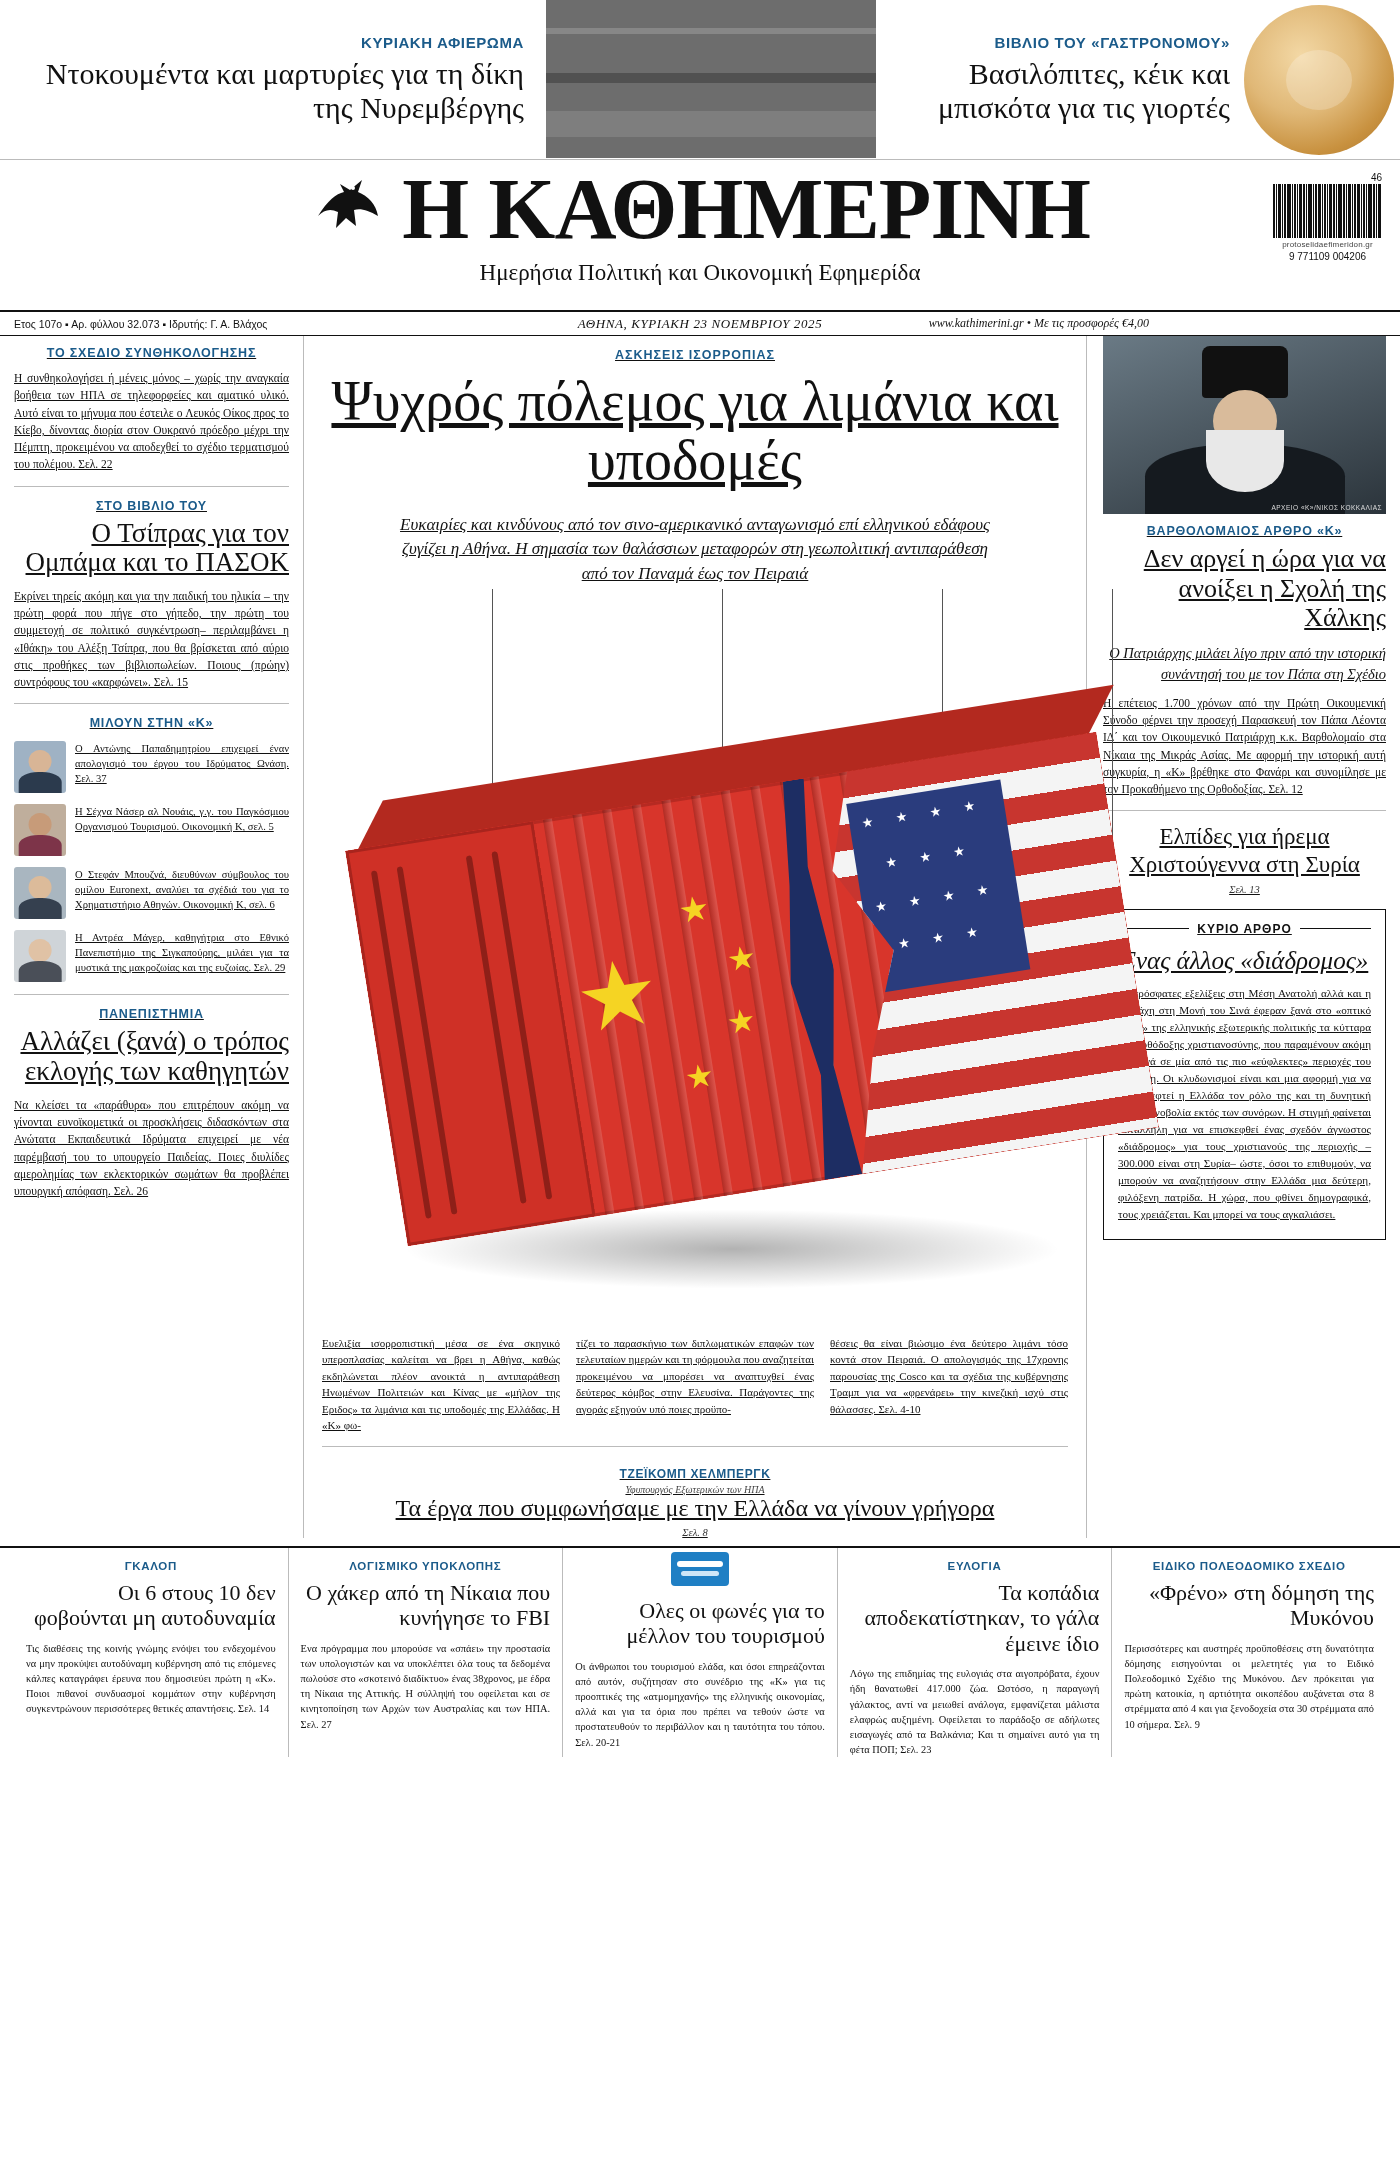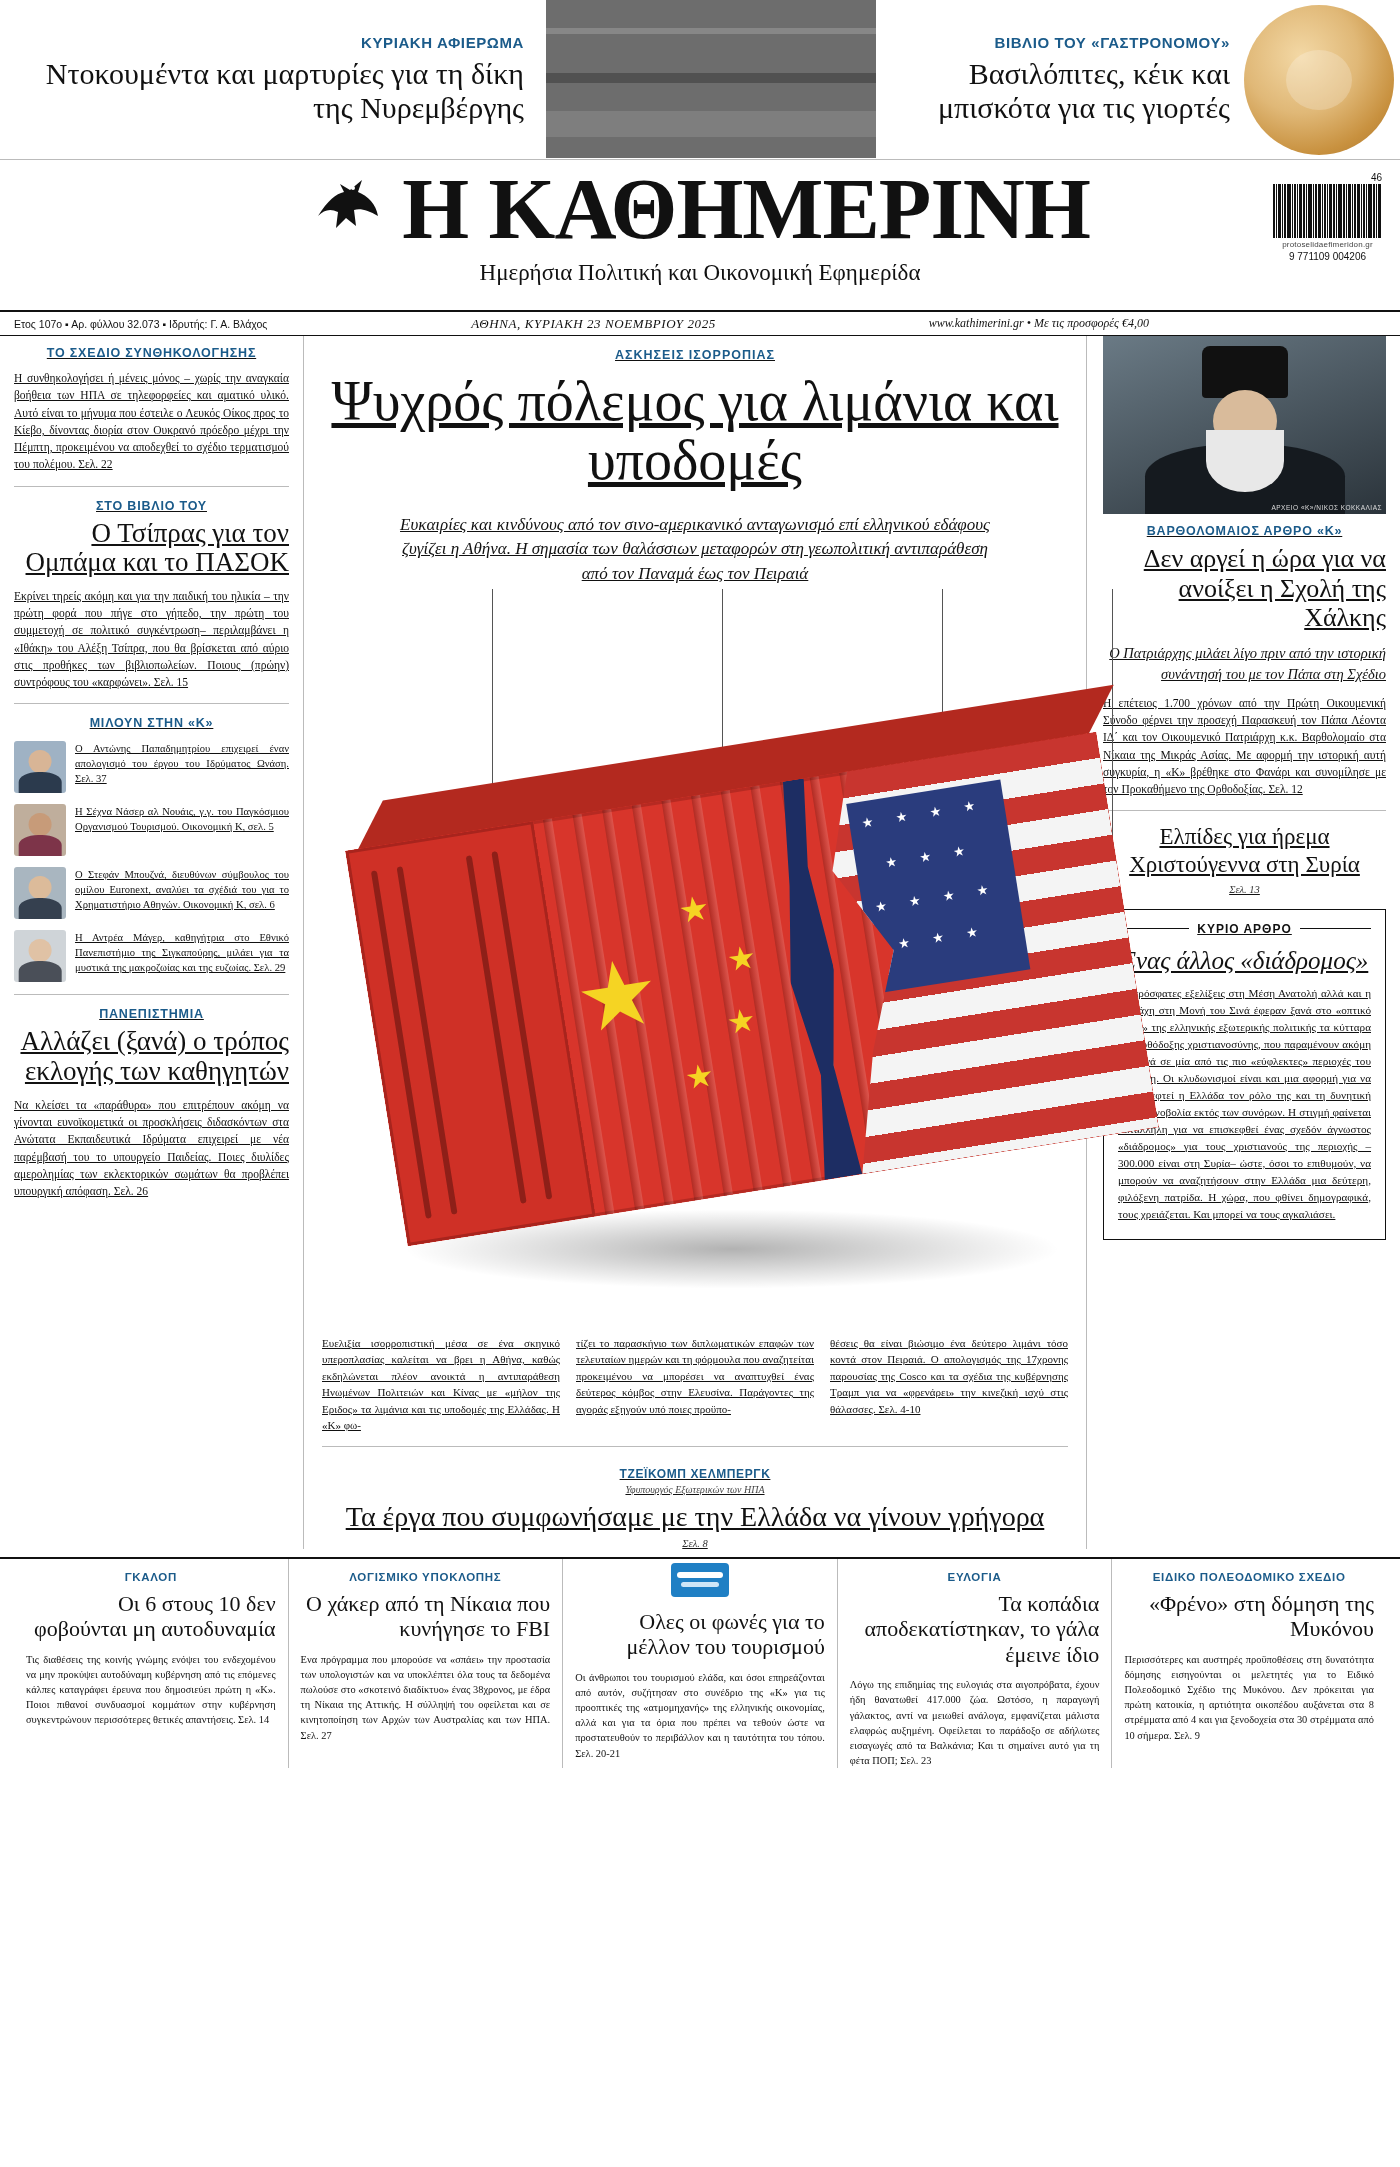--- a/index.html
+++ b/index.html
@@ -61,21 +61,21 @@
   .barcode .num { font-family:"Liberation Sans", sans-serif; font-size:10px; margin-top:2px; }
   .barcode .issue { position:absolute; right:0; top:-12px; font-size:10px; font-family:"Liberation Sans", sans-serif; }
 
   
   .infobar {
     border-top:2px solid #111; border-bottom:1px solid #111;
     display:flex; align-items:center; padding:4px 14px; height:26px;
     font-size:11px;
   }
   .infobar .lft { font-family:"Liberation Sans", sans-serif; font-size:10.5px; flex:1; }
-  .infobar .mid { flex:1; font-style:italic; font-size:13px; letter-spacing:.6px; }
+  .infobar .mid { flex:1; text-align:center; font-style:italic; font-size:13px; letter-spacing:.6px; }
   .infobar .rgt { flex:1; text-align:left; font-style:italic; font-size:12px; }
 
   
   .main { display:flex; padding:0 14px;text-decoration:underline; }
   .col-left { width:290px; padding-right:14px; border-right:1px solid #bbb; }
   .col-center { flex:1; padding:0 18px; }
   .col-right { width:300px; padding-left:16px; border-left:1px solid #bbb; }
 
   .sec-kicker {
     font-family:"Liberation Sans", sans-serif; font-weight:bold; color:#1b5b8a;
@@ -107,21 +107,21 @@
     margin:22px auto 0; width:80%;
   }
   .photo-stage { position:relative; height:740px; margin-top:2px; }
 
   .three-col { display:flex; gap:16px; font-size:11px; line-height:1.5; text-align:justify; margin-top:6px; }
   .three-col > div { flex:1; }
 
   .quote-block { text-align:center; margin-top:20px; }
   .quote-name { font-family:"Liberation Sans", sans-serif; font-weight:bold; color:#1b5b8a; font-size:12px; letter-spacing:.6px; }
   .quote-role { font-size:10px; font-style:italic; color:#444; margin-top:3px; }
-  .quote-text { font-size:28px; margin-top:6px; }
+  .quote-text { font-size:24px; }
   .pg { font-size:10.5px; font-style:italic; margin-top:5px; color:#333; }
 
   
   .patriarch-photo {
     width:100%; height:178px; background:#2e3a44; position:relative; overflow:hidden;
   }
   .patriarch-photo .bg { position:absolute; inset:0; background:linear-gradient(160deg,#6a7a85,#2b343b); }
   .patriarch-photo .hat { position:absolute; left:50%; top:10px; transform:translateX(-50%); width:86px; height:52px; background:#111; border-radius:8px 8px 4px 4px; }
   .patriarch-photo .face { position:absolute; left:50%; top:54px; transform:translateX(-50%); width:64px; height:62px; background:#d9bb9b; border-radius:50%; }
   .patriarch-photo .beard { position:absolute; left:50%; top:94px; transform:translateX(-50%); width:78px; height:62px; background:#e8e8e8; border-radius:0 0 50% 50%; }

